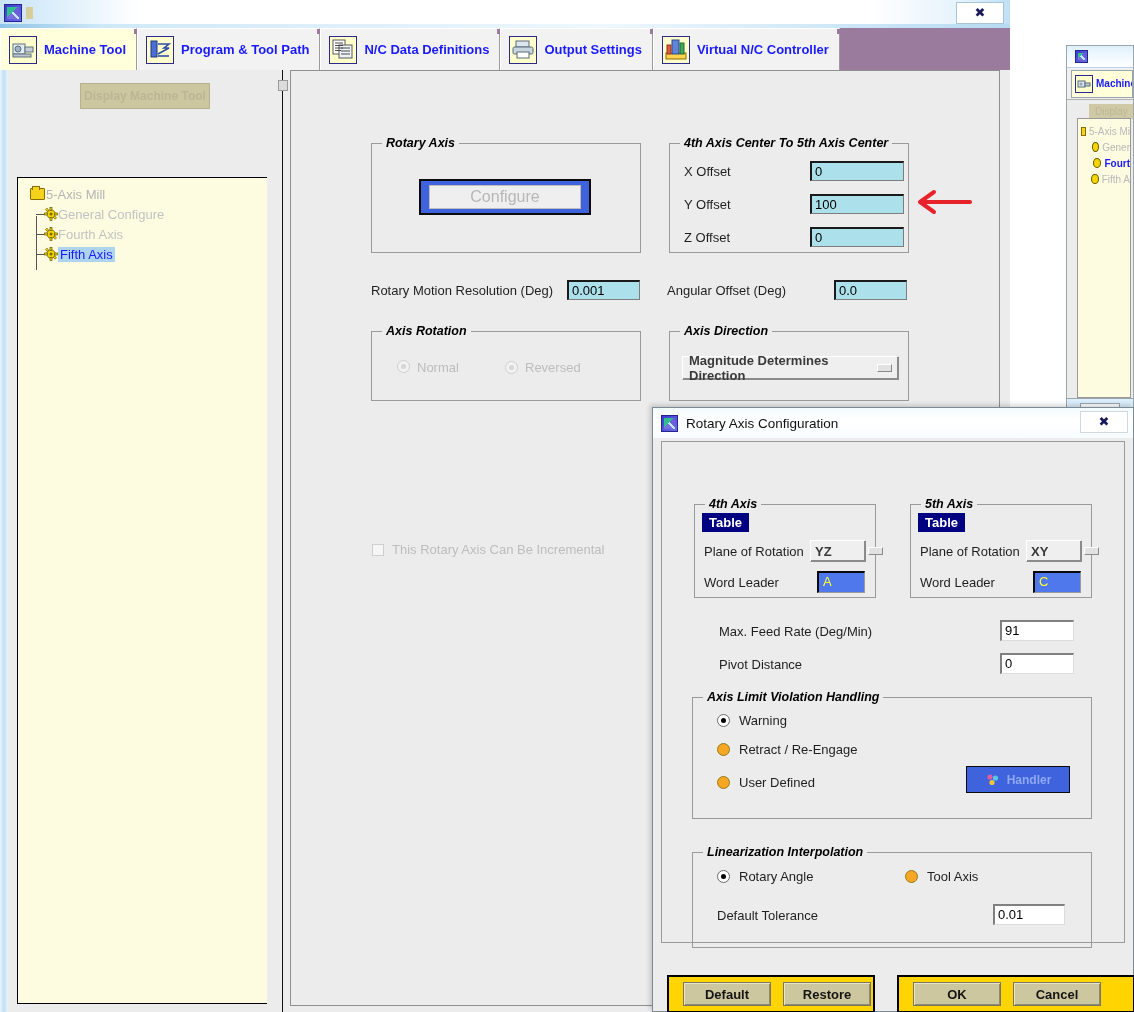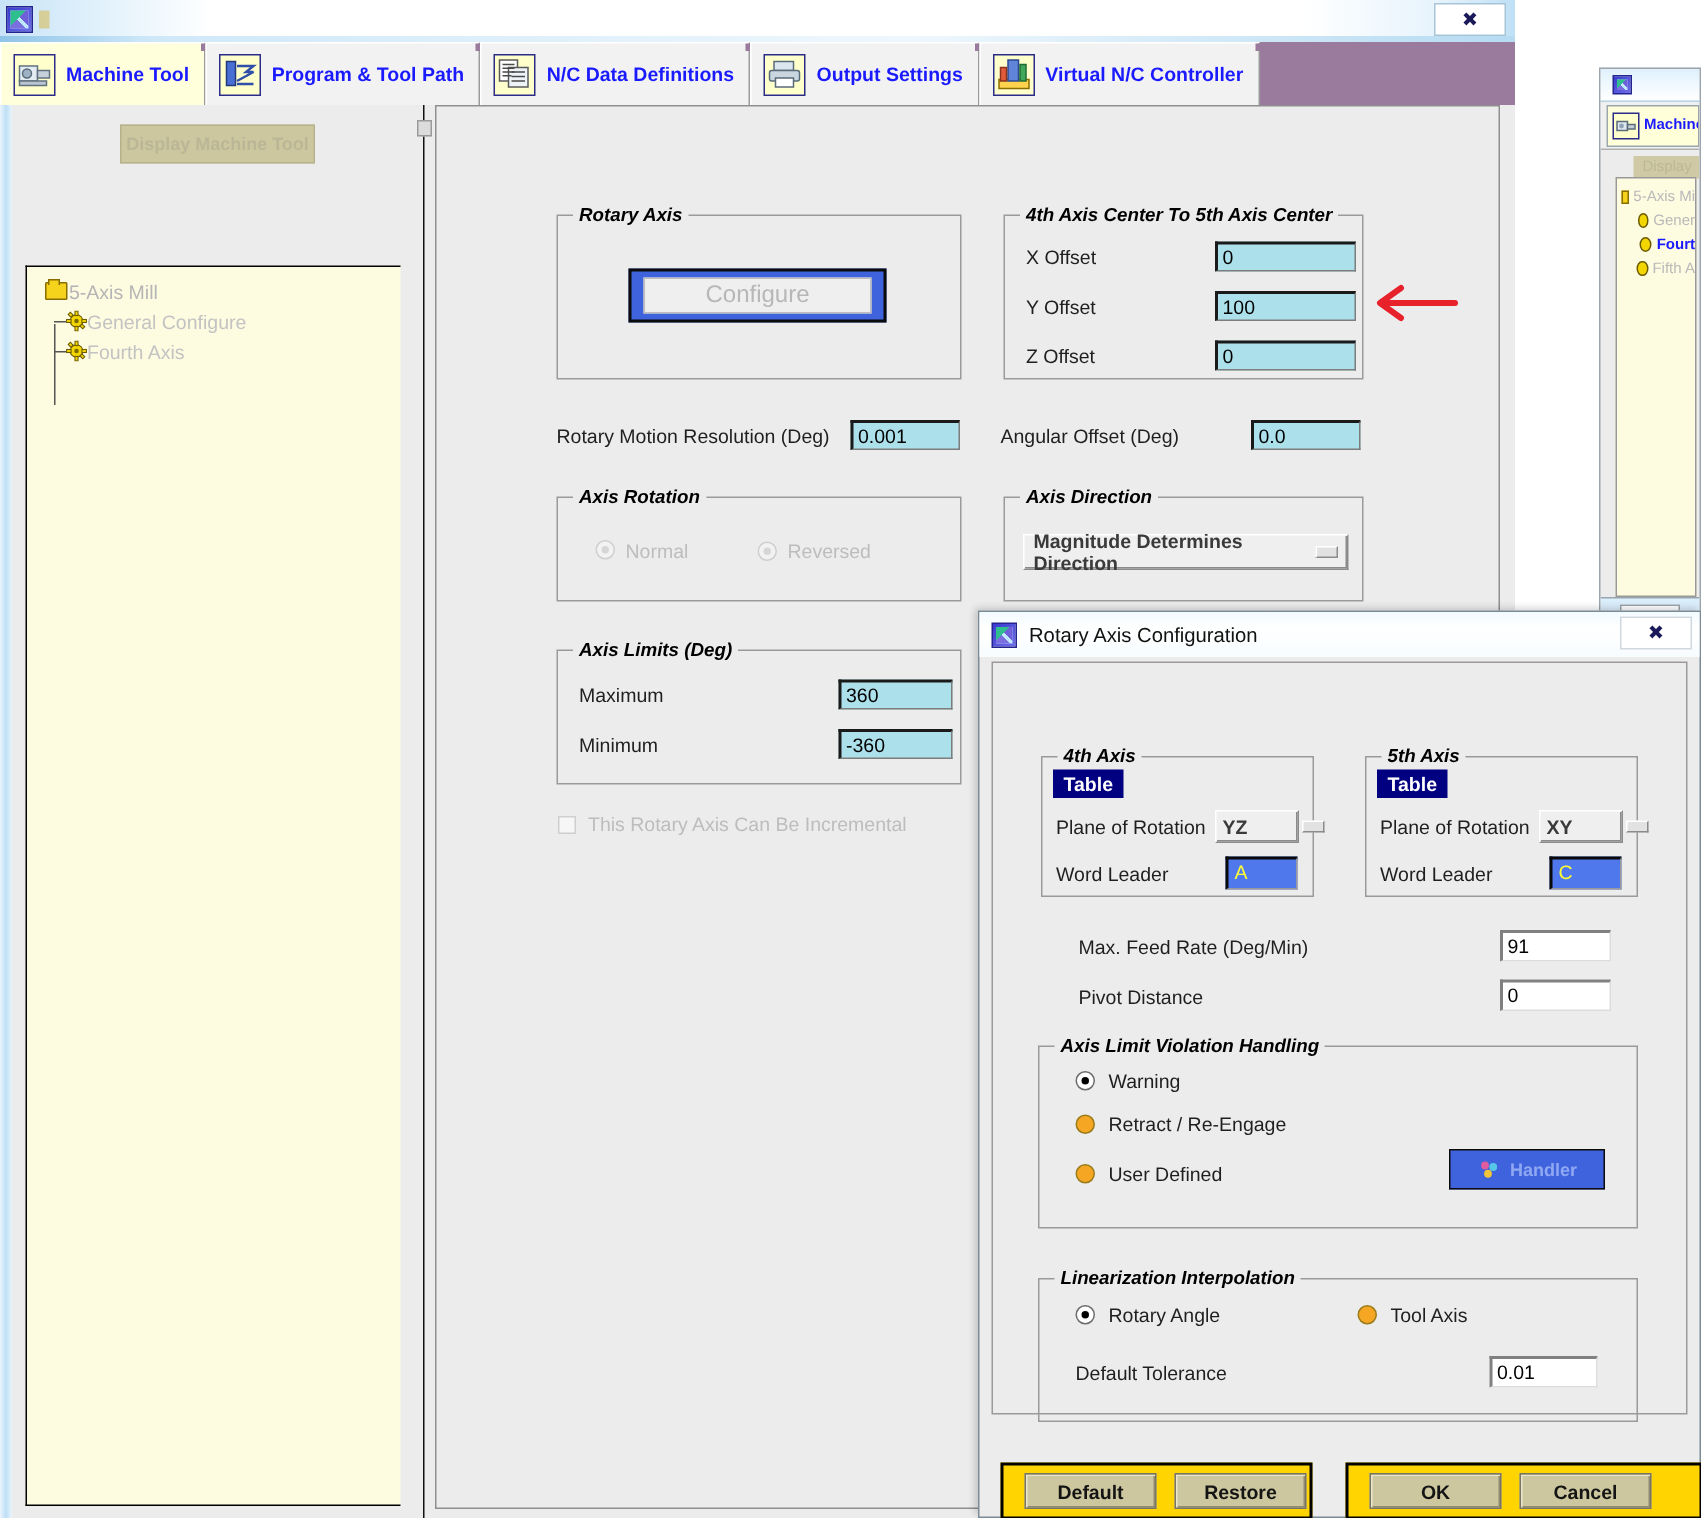--- a/index.html
+++ b/index.html
@@ -499,20 +499,38 @@
                     <rect x="10.6" y="6" width="3" height="2"></rect>
                   <rect x="1.8" y="1.8" width="2.6" height="2" transform="rotate(45 3.1 2.8)"></rect>
                   <rect x="9.6" y="9.6" width="2.6" height="2" transform="rotate(45 10.9 10.6)"></rect>
                 </g>
                 <circle cx="7" cy="7" r="1.5" fill="#7a6a00"></circle>
               </svg>
             </span>
             <span class="lbl">Fourth Axis</span>
           </div>
 
+          <div class="tree-row child sel">
+            <span class="tline-h" style="top:10px"></span>
+            <span class="gear-icon">
+              <svg width="14" height="14" viewBox="0 0 14 14">
+                <g fill="#f3d600" stroke="#6b5a00" stroke-width=".7">
+                  <circle cx="7" cy="7" r="4.2"></circle>
+                  <rect x="6" y="0.4" width="2" height="3"></rect>
+                    <rect x="6" y="10.6" width="2" height="3"></rect>
+                  <rect x="0.4" y="6" width="3" height="2"></rect>
+                    <rect x="10.6" y="6" width="3" height="2"></rect>
+                  <rect x="1.8" y="1.8" width="2.6" height="2" transform="rotate(45 3.1 2.8)"></rect>
+                  <rect x="9.6" y="9.6" width="2.6" height="2" transform="rotate(45 10.9 10.6)"></rect>
+                </g>
+                <circle cx="7" cy="7" r="1.5" fill="#7a6a00"></circle>
+              </svg>
+            </span>
+            <span class="lbl">Fifth Axis</span>
+          </div>
         </div>
       </div>
 
       <div class="splitter">
         <div class="splitter-line"></div>
         <div class="splitter-grip"></div>
       </div>
 
       <div class="right-pane">
 
@@ -555,28 +573,20 @@
         </div>
 
         <div class="group" style="left:378px; top:260px; width:240px; height:70px;">
           <span class="gtitle">Axis Direction</span>
           <div class="dropdown" style="position:absolute;left:12px;top:24px;width:217px;height:24px">
             <span>Magnitude Determines Direction</span>
             <span class="dd-arrow"></span>
           </div>
         </div>
 
-        <div class="group" style="left:80px; top:362px; width:270px; height:90px;">
-          <span class="gtitle">Axis Limits (Deg)</span>
-          <span class="lbl" style="position:absolute;left:14px;top:22px">Maximum</span>
-          <div class="field" style="position:absolute;left:187px;top:19px;width:76px;height:20px">360</div>
-
-          <span class="lbl" style="position:absolute;left:14px;top:55px">Minimum</span>
-          <div class="field" style="position:absolute;left:187px;top:52px;width:76px;height:20px">-360</div>
-        </div>
 
         <div style="position:absolute;left:81px;top:471px;display:flex;align-items:center;gap:8px">
           <span class="checkbox"></span>
           <span class="lbl dim">This Rotary Axis Can Be Incremental</span>
         </div>
 
       </div>
     </div>
   </div>
 

